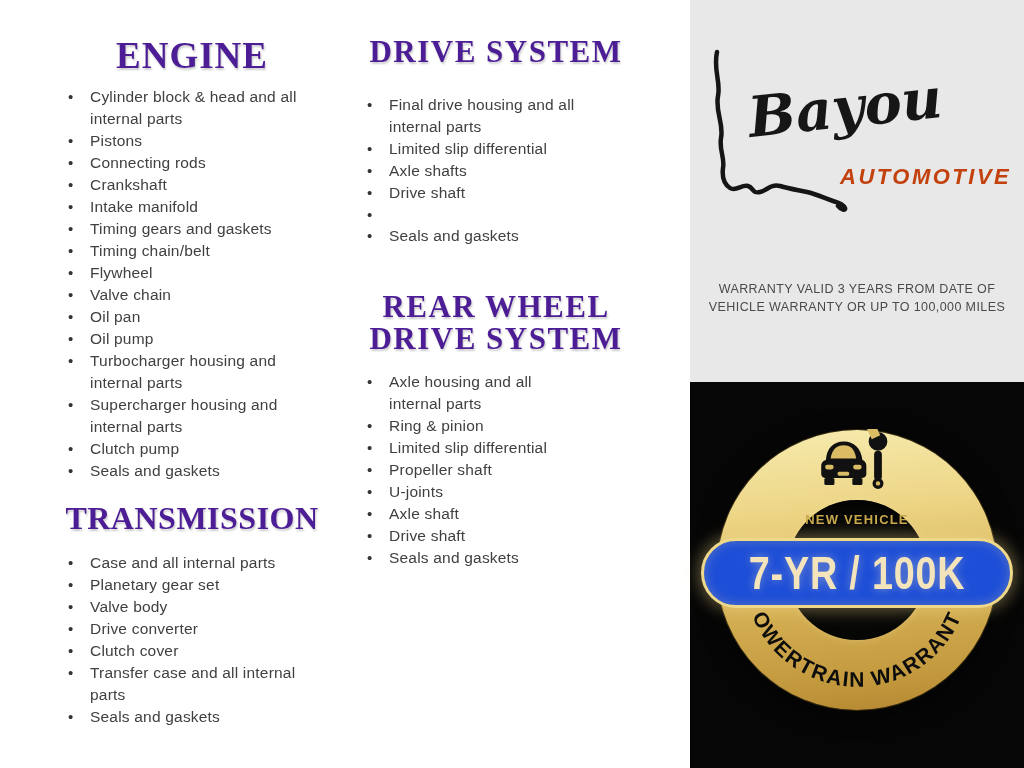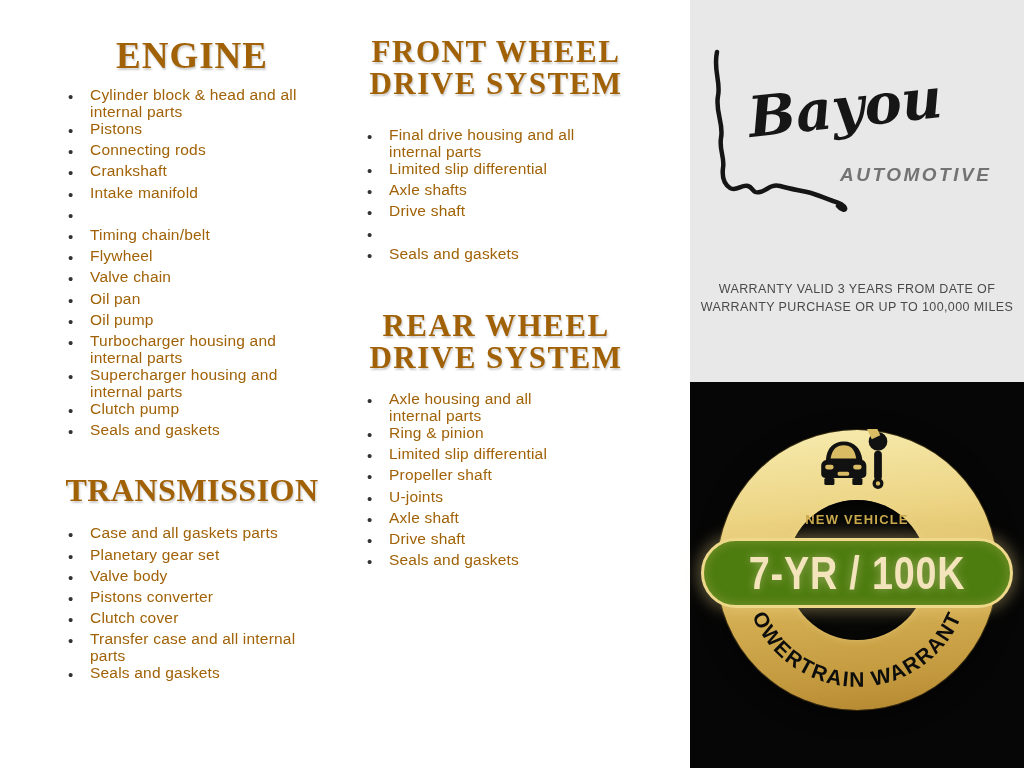--- a/index.html
+++ b/index.html
@@ -9,55 +9,55 @@
     background:#ffffff; font-family:"Liberation Sans", sans-serif;
   }
 
   
   .col { position:absolute; top:36px; }
   #col-left { left:58px; width:268px; }
   #col-mid  { left:346px; width:300px; }
 
   .sec-title {
     font-family:"Liberation Serif", serif; font-weight:700;
-    color:#a16207; text-align:center; letter-spacing:1px;
+    color:#4c1d95; text-align:center; letter-spacing:1px;
     text-shadow:1px 2px 2px rgba(110,110,110,0.35);
   }
   .t-engine { font-size:37px; line-height:40px; }
-  .t-trans  { font-size:32px; line-height:40px; margin-top:28px; letter-spacing:0.5px; }
+  .t-trans  { font-size:32px; line-height:40px; margin-top:16px; letter-spacing:0.5px; }
   .t-two    { font-size:31px; line-height:32px; letter-spacing:1.5px; }
   .t-two span { display:block; }
   #rear-title { margin-top:44px; }
 
   ul.parts { list-style:none; margin-top:10px; padding-left:10px; }
   #col-mid ul.parts { padding-left:21px; margin-top:26px; }
   #col-mid ul.parts.second { margin-top:16px; }
   #col-left ul.parts.second { margin-top:14px; }
   ul.parts li { display:flex; align-items:flex-start; }
   ul.parts .dot { flex:0 0 22px; font-size:15px; line-height:21.2px; color:#333333; }
   ul.parts .item-text {
-    font-size:15.5px; line-height:17px; color:#a16207;
+    font-size:15.5px; line-height:22px; color:#404040;
     letter-spacing:0.2px; white-space:pre-line;
   }
 
   
   #panel { position:absolute; left:690px; top:0; width:334px; height:768px; }
   .panel-gray  { position:relative; width:100%; height:382px; background:#e8e8e8; }
   .panel-black { position:relative; width:100%; height:386px; background:#060606; }
 
   .la-svg { position:absolute; left:14px; top:40px; }
   .brand-script {
     position:absolute; left:58px; top:74px;
     font-family:"DejaVu Serif", serif; font-style:italic; font-weight:700;
     font-size:56px; color:#161616; transform:rotate(-6deg);
   }
   .brand-word {
     position:absolute; left:150px; top:164px;
-    font-weight:700; font-style:italic; font-size:19px;
-    letter-spacing:2.5px; color:#737373;
+    font-weight:700; font-style:italic; font-size:22px;
+    letter-spacing:2.5px; color:#c2410c;
   }
   .warranty-note {
     position:absolute; left:8px; right:8px; top:280px; text-align:center;
     font-size:12.5px; line-height:18px; letter-spacing:0.4px; color:#4a4a4a;
   }
 
   
   .ring {
     position:absolute; left:27px; top:48px; width:280px; height:280px; border-radius:50%;
     background:linear-gradient(175deg,#f7ecb0 0%,#ecd484 30%,#d4ae52 62%,#c49a3f 85%,#b3862f 100%);
@@ -68,21 +68,21 @@
     background:#070706;
     box-shadow:inset 0 3px 10px rgba(0,0,0,0.9), 0 0 9px rgba(245,225,160,0.35);
   }
   .badge-icon { position:absolute; left:128px; top:47px; }
   .eyebrow {
     position:absolute; left:0; right:0; top:130px; text-align:center;
     font-size:13px; font-weight:700; letter-spacing:1.2px; color:#c9a84c;
   }
   .pill {
     position:absolute; left:11px; top:156px; width:312px; height:70px; border-radius:35px;
-    background:#4d7c0f; border:3px solid #eed88a;
+    background:#1d4ed8; border:3px solid #eed88a;
     box-shadow:0 0 16px 3px rgba(238,216,138,0.4), inset 0 0 12px rgba(238,216,138,0.28);
     display:flex; align-items:center; justify-content:center;
   }
   .pill-text {
     font-weight:700; font-size:46px; color:#f3e4bc; letter-spacing:1px;
     transform:scaleX(0.82); white-space:nowrap;
     text-shadow:0 0 10px rgba(243,228,188,0.45);
   }
   .arc-svg { position:absolute; left:0; top:0; pointer-events:none; }
   .arc-svg text {
@@ -120,20 +120,21 @@
           <span class="item-text">Crankshaft</span>
         </li>
 
         <li>
           <span class="dot">•</span>
           <span class="item-text">Intake manifold</span>
         </li>
 
         <li>
           <span class="dot">•</span>
+          <span class="item-text">Timing gears and gaskets</span>
         </li>
 
         <li>
           <span class="dot">•</span>
           <span class="item-text">Timing chain/belt</span>
         </li>
 
         <li>
           <span class="dot">•</span>
           <span class="item-text">Flywheel</span>
@@ -175,36 +176,36 @@
           <span class="dot">•</span>
           <span class="item-text">Seals and gaskets</span>
         </li>
       </ul>
 
     <h2 class="sec-title t-trans">TRANSMISSION</h2>
     <ul class="parts second">
 
         <li>
           <span class="dot">•</span>
-          <span class="item-text">Case and all gaskets parts</span>
+          <span class="item-text">Case and all internal parts</span>
         </li>
 
         <li>
           <span class="dot">•</span>
           <span class="item-text">Planetary gear set</span>
         </li>
 
         <li>
           <span class="dot">•</span>
           <span class="item-text">Valve body</span>
         </li>
 
         <li>
           <span class="dot">•</span>
-          <span class="item-text">Pistons converter</span>
+          <span class="item-text">Drive converter</span>
         </li>
 
         <li>
           <span class="dot">•</span>
           <span class="item-text">Clutch cover</span>
         </li>
 
         <li>
           <span class="dot">•</span>
           <span class="item-text">Transfer case and all internal
@@ -213,21 +214,20 @@
 
         <li>
           <span class="dot">•</span>
           <span class="item-text">Seals and gaskets</span>
         </li>
       </ul>
   </div>
 
   <div class="col" id="col-mid">
     <h2 class="sec-title t-two">
-      <span>FRONT WHEEL</span>
       <span>DRIVE SYSTEM</span>
     </h2>
     <ul class="parts">
 
         <li>
           <span class="dot">•</span>
           <span class="item-text">Final drive housing and all
 internal parts</span>
         </li>
 
@@ -313,21 +313,21 @@
                  C 15 110, 21 118, 19 128 C 18 136, 20 144, 26 148
                  C 32 152, 38 144, 44 146 C 50 148, 48 154, 56 152
                  C 64 150, 66 144, 76 146 C 86 149, 94 150, 103 152
                  C 112 154, 120 158, 129 161 C 136 163, 140 166, 141 168
                  C 142 171, 137 170, 134 166" fill="none" stroke="#151515" stroke-width="4.5" stroke-linecap="round" stroke-linejoin="round"></path>
       </svg>
       <div class="brand-script">Bayou</div>
       <div class="brand-word">AUTOMOTIVE</div>
       <div class="warranty-note">
         <div>WARRANTY VALID 3 YEARS FROM DATE OF</div>
-        <div>WARRANTY PURCHASE OR UP TO 100,000 MILES</div>
+        <div>VEHICLE WARRANTY OR UP TO 100,000 MILES</div>
       </div>
     </div>
 
     <div class="panel-black">
       <div class="ring"></div>
       <div class="hole"></div>
 
       <svg class="badge-icon" width="78" height="70" viewBox="0 0 100 90">
         <g>
           <path fill="#111111" d="M10,40 C11,24 20,16 33,16 C46,16 55,24 57,40

